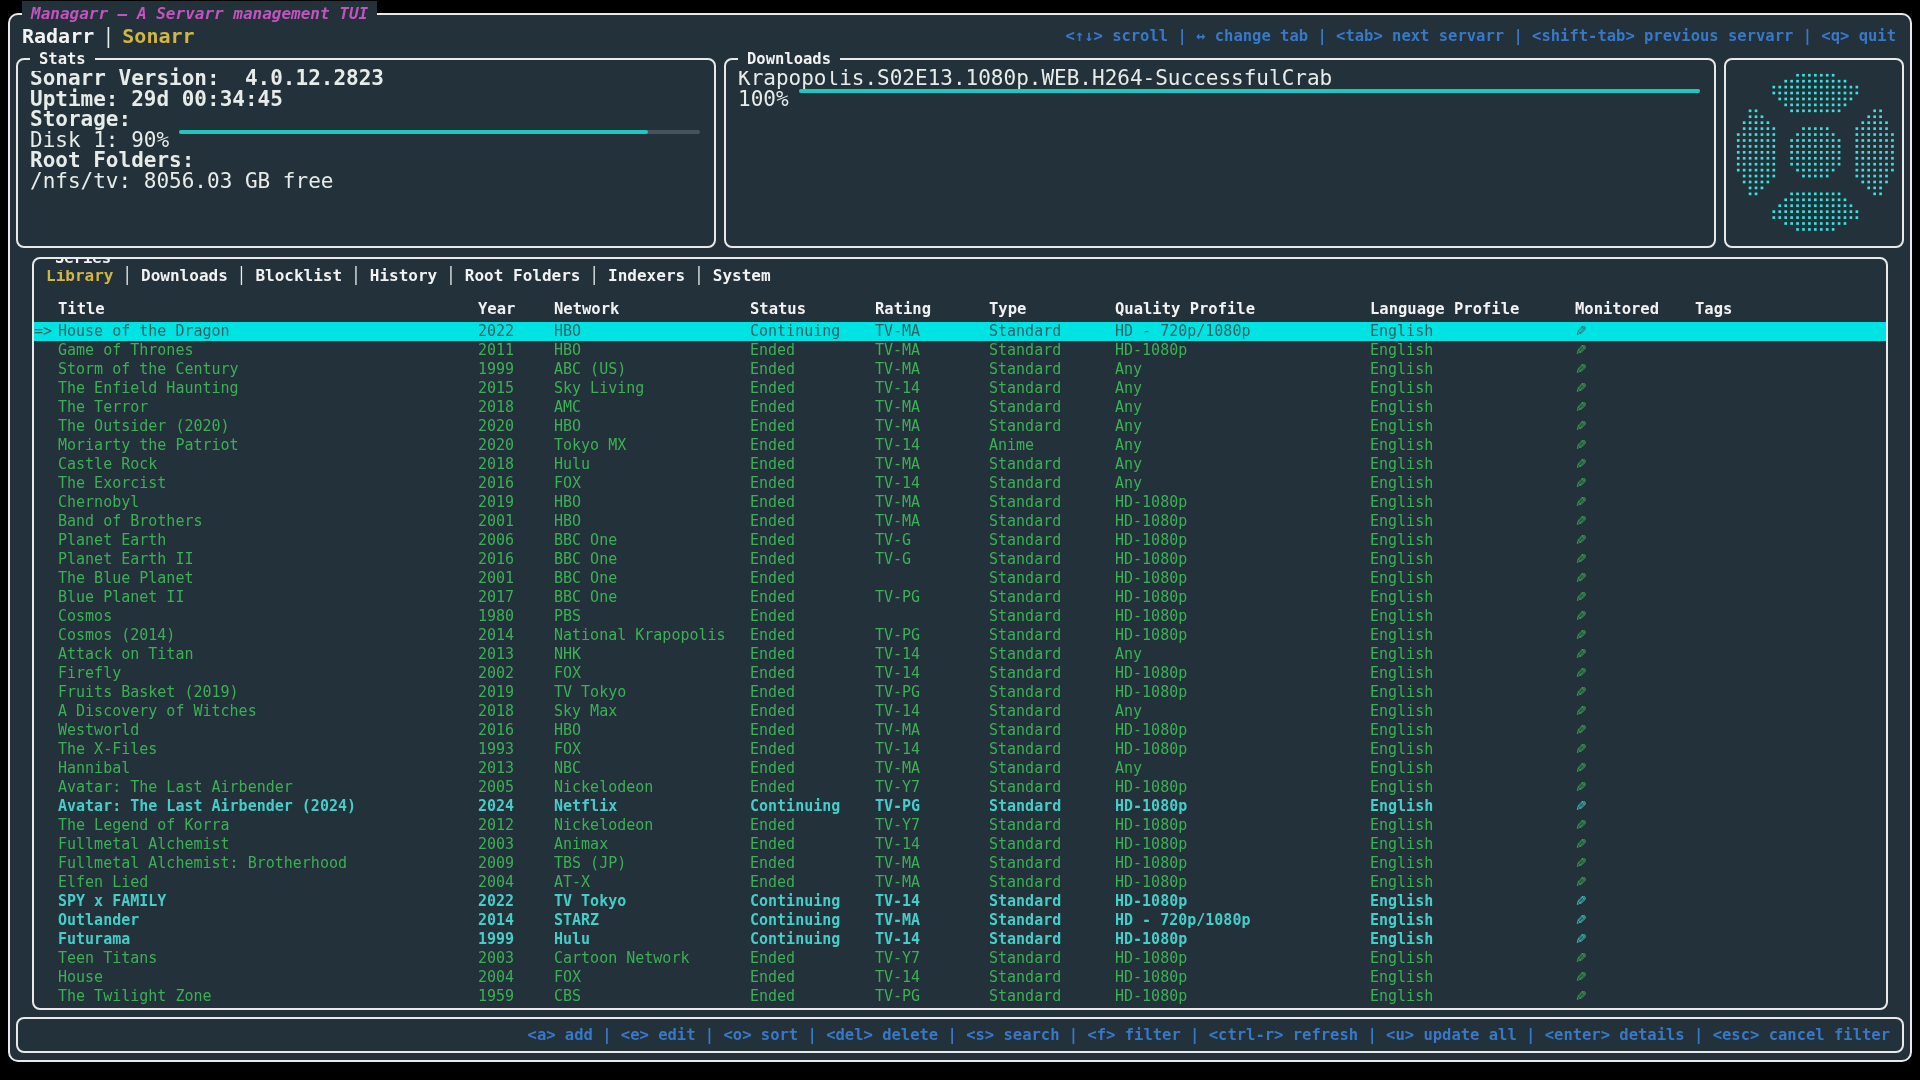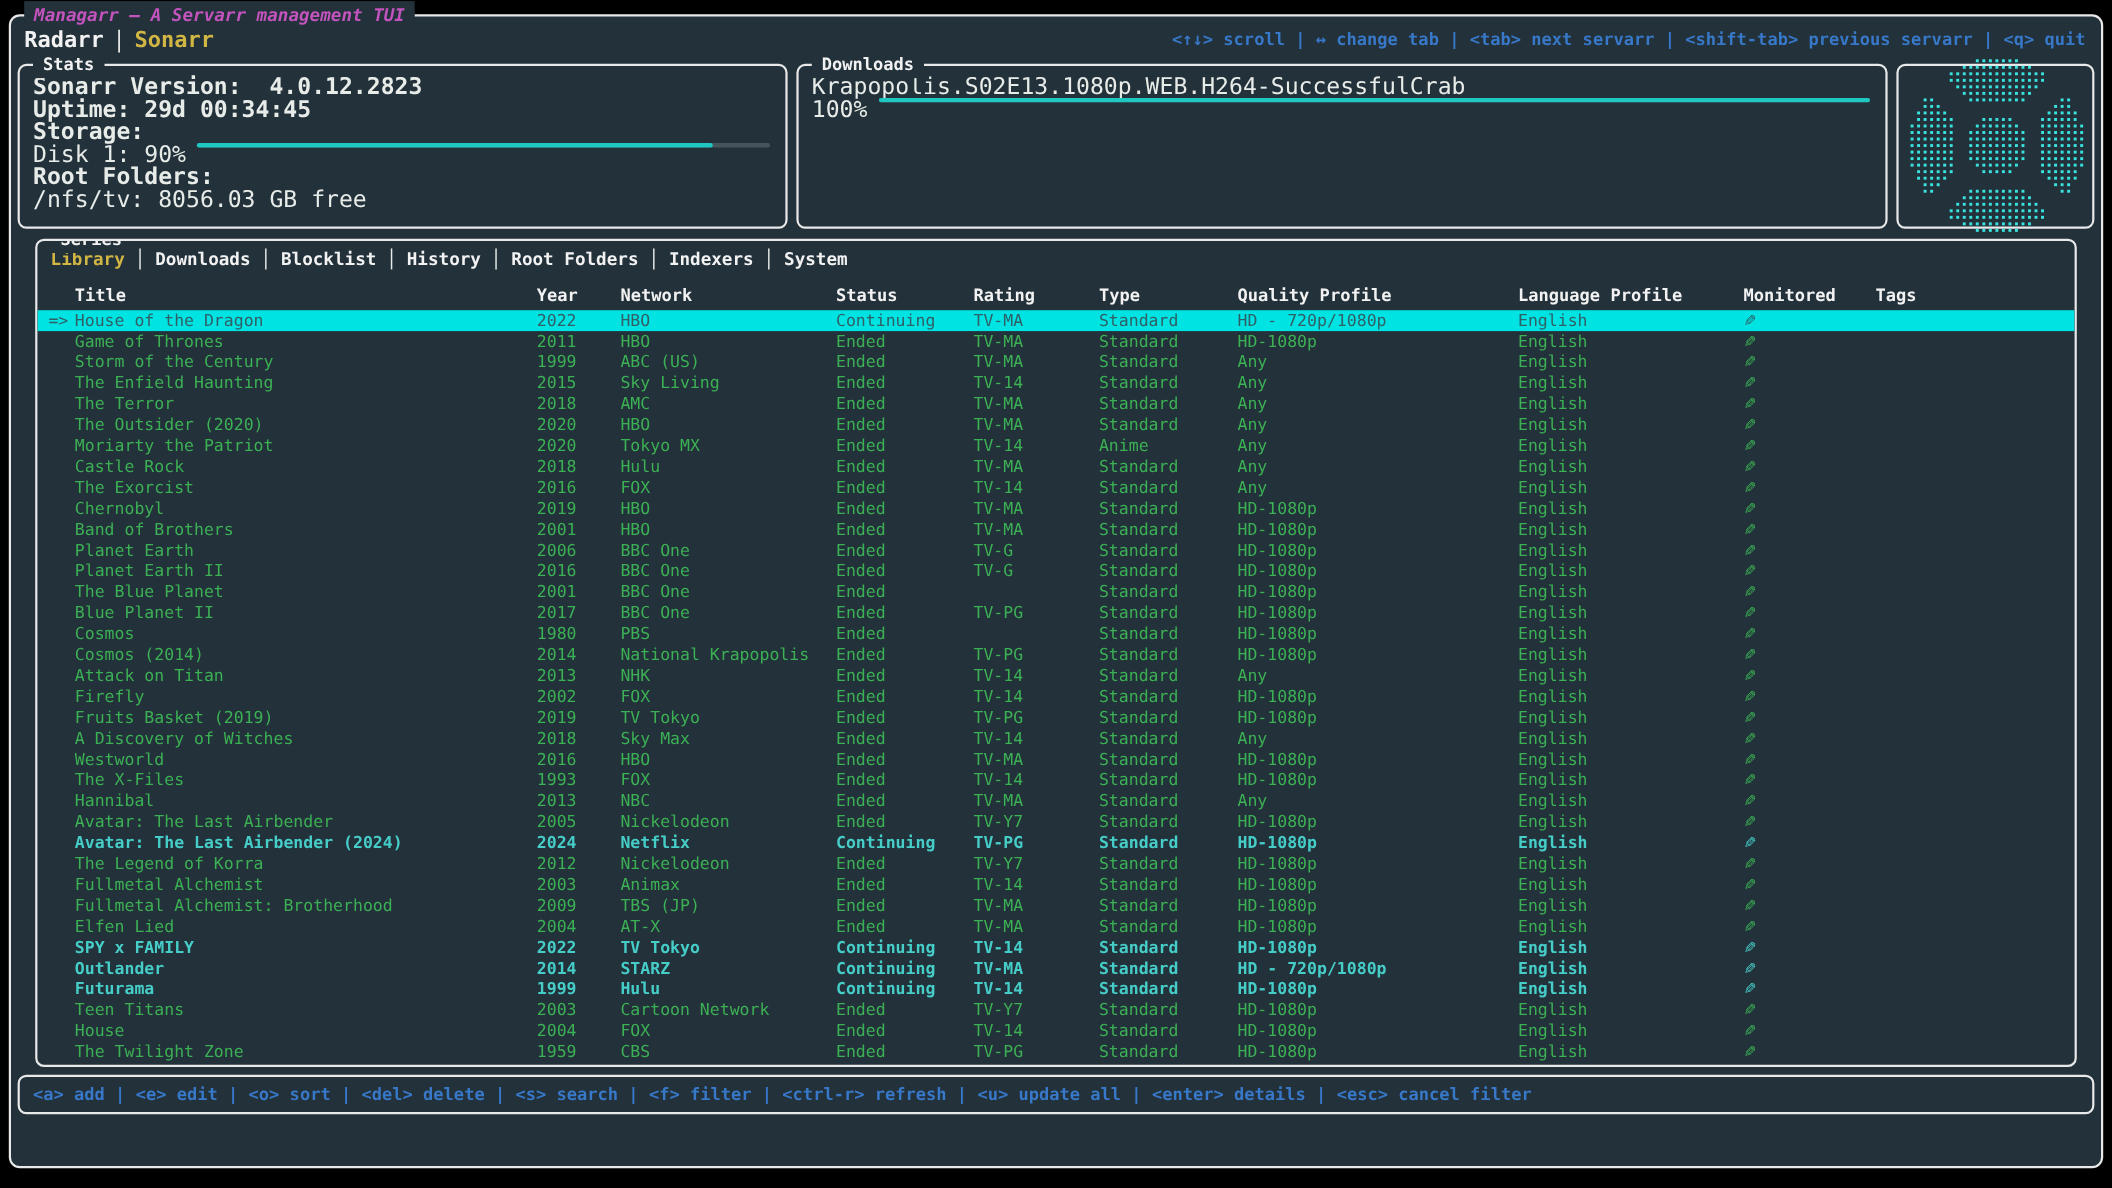--- a/index.html
+++ b/index.html
@@ -21,40 +21,40 @@
   body{background:#000;font-family:"DejaVu Sans Mono",monospace;color:var(--white);}
   .app{position:absolute;left:8px;top:13px;width:1904px;height:1049px;
        border:2px solid var(--border);border-radius:10px;background:var(--bg);}
   .app-title{position:absolute;top:-14px;left:12px;background:var(--bg);padding:0 9px;
        color:var(--magenta);font-weight:bold;font-style:italic;font-size:16px;line-height:26px;white-space:pre;}
   .topbar{display:flex;justify-content:space-between;align-items:center;padding:9px 14px 2px 12px;}
   .main-tabs{font-size:20px;font-weight:bold;white-space:pre;}
   .main-tabs .sep{font-weight:normal;color:var(--white);padding:0 8px;}
   .tab-active{color:var(--yellow);}
   .tab-inactive{color:#f2f2f2;}
-  .kb{color:var(--blue);font-weight:bold;font-size:15.5px;white-space:pre;}
-  .panels{display:flex;gap:8px;margin:8px 6px 0;height:150px;}
+  .kb{color:var(--blue);font-weight:bold;font-size:15.5px;white-space:pre;text-align:right;}
+  .panels{display:flex;gap:8px;margin:8px 6px 0;height:190px;}
   .panel{border:2px solid var(--border);border-radius:8px;position:relative;padding:8px 12px;}
   .panel-title{position:absolute;top:-13px;left:12px;background:var(--bg);padding:0 9px;
        font-weight:bold;color:#f2f2f2;font-size:15.5px;line-height:24px;}
   .stats-panel{width:700px;}
   .downloads-panel{flex:1;}
   .logo-panel{width:180px;display:flex;align-items:center;justify-content:center;padding:4px;}
   .tline{font-size:21px;line-height:20.5px;white-space:pre;}
   .b{font-weight:bold;}
   .barline{display:flex;align-items:flex-start;gap:10px;}
   .bar{height:4px;flex:1;background:var(--bartrack);position:relative;border-radius:2px;margin-right:2px;}
   .bar-fill{position:absolute;left:0;top:0;height:100%;background:var(--tealbar);border-radius:2px;}
   .series-box{margin:9px 22px 0;height:753px;border:2px solid var(--border);border-radius:8px;
        position:relative;display:flex;flex-direction:column;overflow:hidden;}
   .series-tabs{padding:7px 12px 0;font-size:16px;font-weight:bold;white-space:pre;}
   .series-tabs .sep{font-weight:normal;padding:0 9px;color:var(--white);}
   .table{margin-top:13px;}
   .grid-row{display:grid;grid-template-columns:24px 420px 76px 196px 125px 114px 126px 255px 205px 120px auto;
-       padding-left:10px;align-items:center;}
+       align-items:center;}
   .thead{font-weight:bold;color:#f2f2f2;font-size:15.5px;height:22px;margin-bottom:2px;}
   .row{height:19px;line-height:19px;font-size:15px;white-space:nowrap;}
   .row.ended{color:var(--green);}
   .row.continuing{color:var(--cyan);font-weight:bold;}
   .row.selected{background:var(--selbg);color:var(--seltext);font-weight:normal;}
   .pencil{display:inline-block;transform:scaleX(-1);font-family:"DejaVu Sans","DejaVu Sans Mono",sans-serif;font-size:14px;}
   .footer-box{margin:7px 6px 0;border:2px solid var(--border);border-radius:8px;padding:7px 12px;}
   .cell{overflow:hidden;}
 </style>
 </head>

